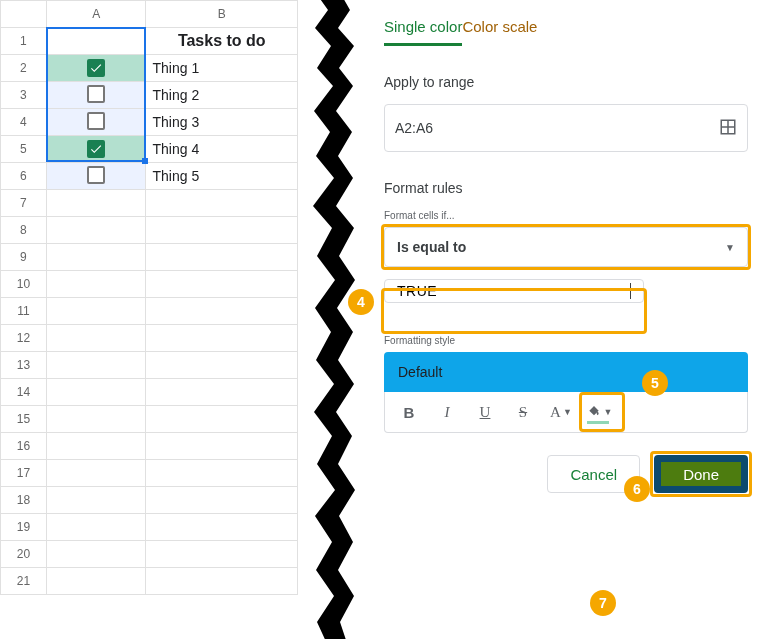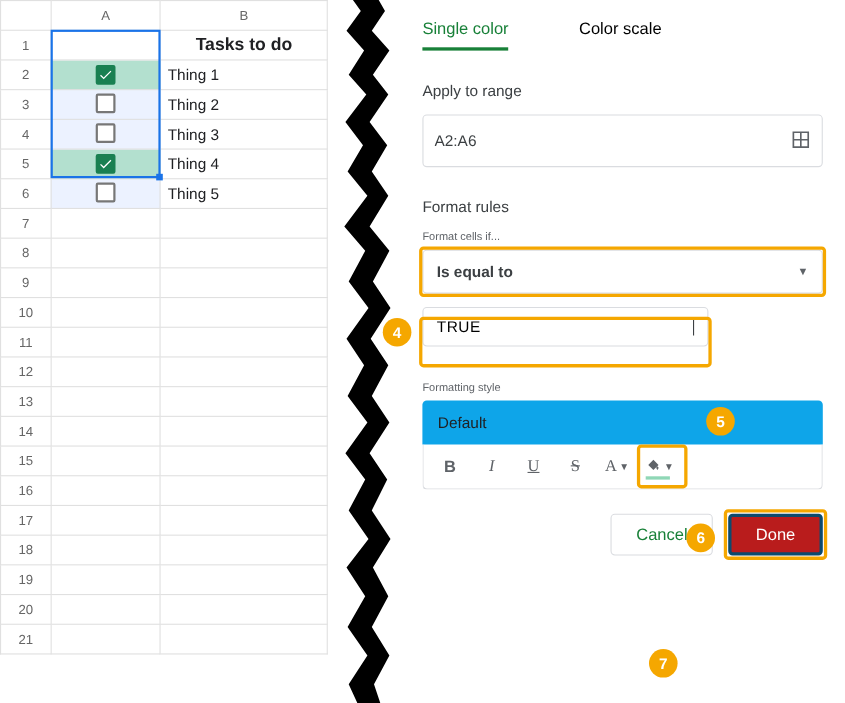--- a/index.html
+++ b/index.html
@@ -25,40 +25,40 @@
 .chkbox.on svg { width: 14px; height: 14px; }
 .sel-outline { position: absolute; border: 2px solid #1a73e8; pointer-events: none; }
 .sel-outline::after { content: ""; position: absolute; right: -4px; bottom: -4px; width: 6px; height: 6px; background: #1a73e8; }
 
 
 .tear { width: 70px; position: relative; }
 .tear svg { position: absolute; top: -4px; left: 0; width: 100%; height: 650px; }
 
 
 .panel { flex: 1; padding: 0 20px 0 16px; color: #3c4043; font-size: 14px; position: relative; }
-.tabs { display: flex; gap: 64px; margin: 18px 0 28px; }
-.tab { padding-bottom: 8px; font-size: 15px; cursor: pointer; color: #000000; }
+.tabs { display: flex; margin: 18px 0 28px; }
+.tab { padding-bottom: 8px; font-size: 15px; cursor: pointer; color: #a16207; }
 .tab.active { color: #188038; border-bottom: 3px solid #188038; font-weight: 500; }
 .lbl { font-weight: 400; color: #3c4043; margin-bottom: 14px; font-size: 14px; }
 .sublbl { font-size: 10px; color: #5f6368; margin-bottom: 6px; }
 .rangebox { display: flex; align-items: center; border: 1px solid #dadce0; border-radius: 4px; height: 48px; padding: 0 10px; margin-bottom: 28px; }
 .rangebox input { border: none; outline: none; flex: 1; font-size: 14px; color: #3c4043; }
 .gridicon { width: 18px; height: 18px; }
 .select { display: flex; align-items: center; justify-content: space-between; border: 1px solid #dadce0; border-radius: 4px; height: 40px; padding: 0 12px; font-size: 14px; color: #3c4043; cursor: pointer; }
-.txt { border: 1px solid #dadce0; border-radius: 4px; height: 36px; padding: 0 12px; font-size: 14px; color: #3c4043; width: 260px; display: flex; align-items: center; margin-top: 12px; }
+.txt { border: 1px solid #dadce0; border-radius: 4px; height: 24px; padding: 0 12px; font-size: 14px; color: #3c4043; width: 260px; display: flex; align-items: center; margin-top: 12px; }
 .txt input { border: none; outline: none; width: 100%; font-size: 14px; letter-spacing: 0.5px; }
 .stylebox { background: #0ea5e9; color: #202124; border-radius: 4px 4px 0 0; padding: 12px 14px; font-size: 14px; margin-top: 6px; }
 .fmtbar { display: flex; gap: 10px; align-items: center; border: 1px solid #dadce0; border-top: none; border-radius: 0 0 4px 4px; padding: 6px 10px; }
 .fmtbtn { width: 28px; height: 28px; display: inline-flex; align-items: center; justify-content: center; color: #5f6368; font-size: 15px; cursor: pointer; border-radius: 2px; font-family: "Times New Roman", serif; }
 .fmtbtn .drop { font-size: 9px; margin-left: 2px; }
 .fillunder { position: absolute; width: 22px; height: 3px; background: #8fd7b6; bottom: 2px; left: 2px; }
 .btnrow { display: flex; justify-content: flex-end; gap: 14px; margin-top: 22px; }
 .btn { height: 38px; padding: 0 22px; border-radius: 4px; font-size: 15px; font-weight: 500; cursor: pointer; display: inline-flex; align-items: center; }
 .btn.cancel { background: #fff; border: 1px solid #dadce0; color: #188038; }
-.btn.done { background: #b91c1c; border: 3px solid #0c4a6e; color: #fff; }
+.btn.done { background: #4d7c0f; border: 7px solid #0c4a6e; color: #fff; }
 
 
 .annot { position: absolute; border: 3px solid #f5a700; border-radius: 4px; pointer-events: none; z-index: 5; }
 .badge { position: absolute; width: 26px; height: 26px; border-radius: 50%; background: #f5a700; color: #fff; font-weight: 700; font-size: 14px; display: flex; align-items: center; justify-content: center; z-index: 6; pointer-events: none; }
 </style>
 </head>
 <body>
 
 <div class="viewport">
 

